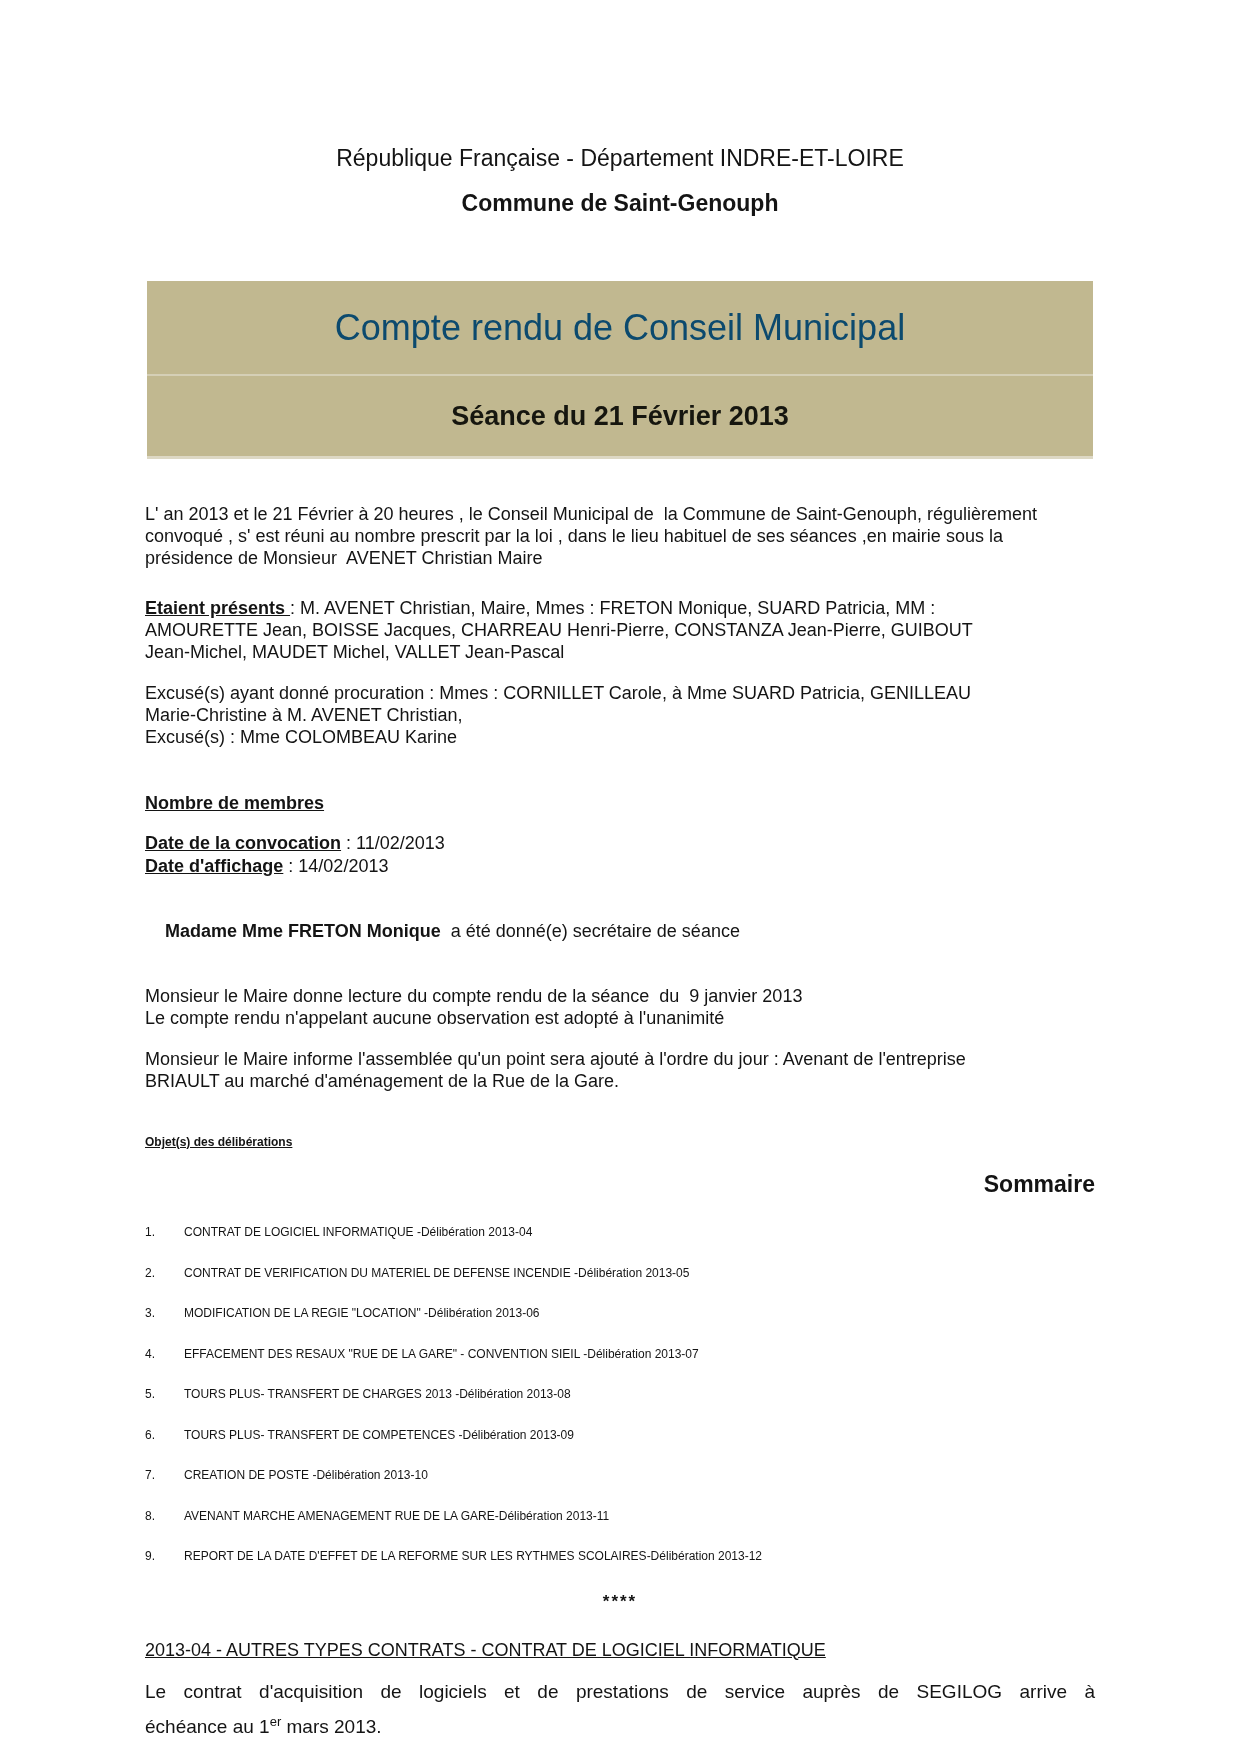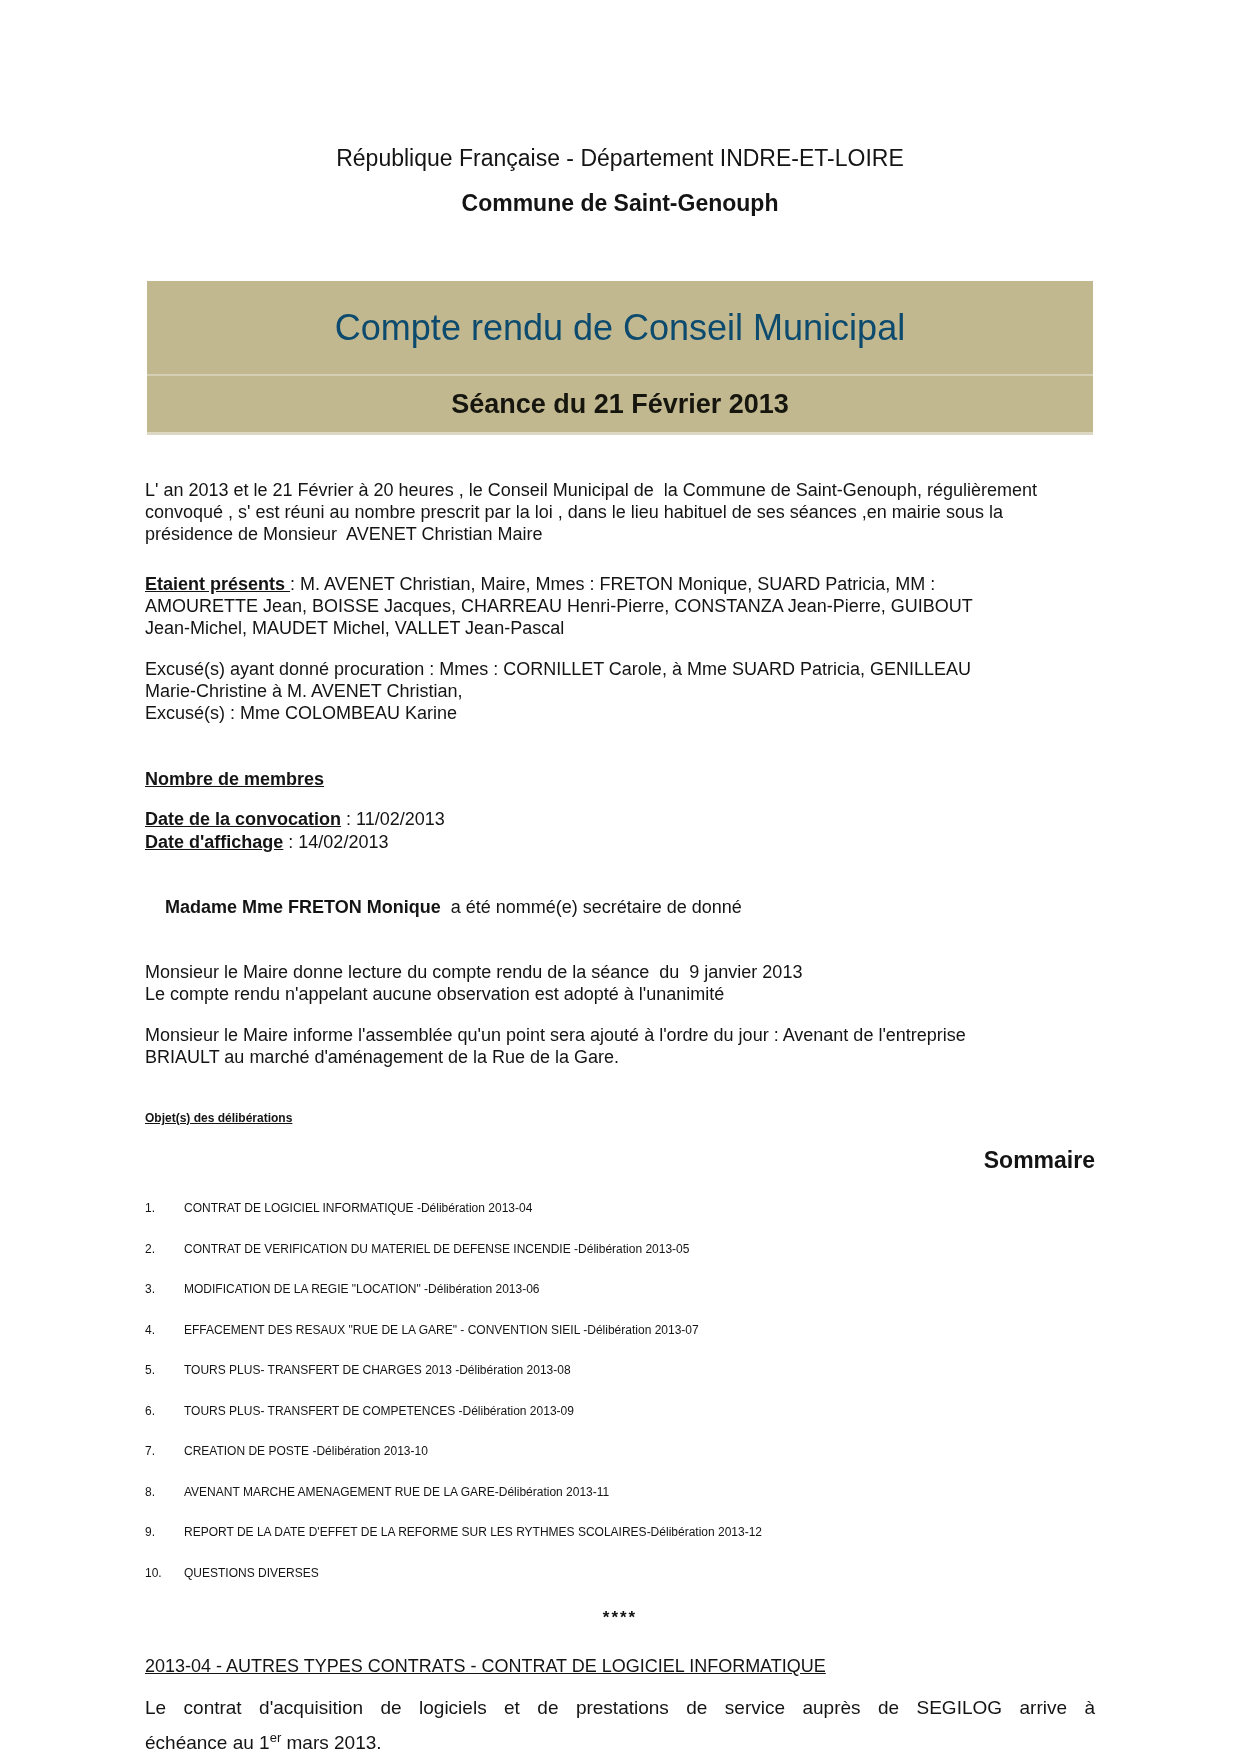--- a/index.html
+++ b/index.html
@@ -15,21 +15,21 @@
   .banner{
     margin-top:64px;margin-left:2px;width:946px;
     background:#c1b890;border-bottom:3px solid #ddd8c4;
   }
   .banner-row1{
     height:93px;border-bottom:2px solid #d5cfb6;
     display:flex;align-items:center;justify-content:center;
     font-size:36px;color:#0c4a6e;
   }
   .banner-row2{
-    height:56px;display:flex;align-items:center;justify-content:center;
+    height:80px;display:flex;align-items:center;justify-content:center;
     font-size:27px;font-weight:700;color:#16160f;
   }
   .para{font-size:18px;line-height:22px;}
   .line{white-space:pre;}
   .bu{font-weight:700;text-decoration:underline;}
   .u{text-decoration:underline;}
   .b{font-weight:700;}
   .p-intro{margin-top:44px;}
   .p-presents{margin-top:28px;}
   .p-excuses{margin-top:19px;}
@@ -91,21 +91,21 @@
     <span class="bu">Nombre de membres</span>
   </div>
 
 
   <div class="p-dates">
     <div class="line"><span class="bu">Date de la convocation</span><span> : 11/02/2013</span></div>
     <div class="line"><span class="bu">Date d'affichage</span><span> : 14/02/2013</span></div>
   </div>
 
   <div class="p-secretaire">
-    <span class="b">Madame Mme FRETON Monique</span><span>  a été nommé(e) secrétaire de donné</span>
+    <span class="b">Madame Mme FRETON Monique</span><span>  a été donné(e) secrétaire de séance</span>
   </div>
 
   <div class="para p-lecture">
     <div class="line">Monsieur le Maire donne lecture du compte rendu de la séance  du  9 janvier 2013</div>
     <div class="line">Le compte rendu n'appelant aucune observation est adopté à l'unanimité</div>
   </div>
 
   <div class="para p-ajout">
     <div class="line">Monsieur le Maire informe l'assemblée qu'un point sera ajouté à l'ordre du jour : Avenant de l'entreprise</div>
     <div class="line">BRIAULT au marché d'aménagement de la Rue de la Gare.</div>
@@ -120,21 +120,20 @@
   <div class="sommaire-list">
     <div class="list-row"><span class="list-num">1.</span><span>CONTRAT DE LOGICIEL INFORMATIQUE -Délibération 2013-04</span></div>
     <div class="list-row"><span class="list-num">2.</span><span>CONTRAT DE VERIFICATION DU MATERIEL DE DEFENSE INCENDIE -Délibération 2013-05</span></div>
     <div class="list-row"><span class="list-num">3.</span><span>MODIFICATION DE LA REGIE "LOCATION" -Délibération 2013-06</span></div>
     <div class="list-row"><span class="list-num">4.</span><span>EFFACEMENT DES RESAUX "RUE DE LA GARE" - CONVENTION SIEIL -Délibération 2013-07</span></div>
     <div class="list-row"><span class="list-num">5.</span><span>TOURS PLUS- TRANSFERT DE CHARGES 2013 -Délibération 2013-08</span></div>
     <div class="list-row"><span class="list-num">6.</span><span>TOURS PLUS- TRANSFERT DE COMPETENCES -Délibération 2013-09</span></div>
     <div class="list-row"><span class="list-num">7.</span><span>CREATION DE POSTE -Délibération 2013-10</span></div>
     <div class="list-row"><span class="list-num">8.</span><span>AVENANT MARCHE AMENAGEMENT RUE DE LA GARE-Délibération 2013-11</span></div>
     <div class="list-row"><span class="list-num">9.</span><span>REPORT DE LA DATE D'EFFET DE LA REFORME SUR LES RYTHMES SCOLAIRES-Délibération 2013-12</span></div>
-    <div class="list-row"><span class="list-num">10.</span><span>QUESTIONS DIVERSES</span></div>
   </div>
 
   <div class="center separator">****</div>
 
   <div class="section-heading">
     <span class="u">2013-04 - AUTRES TYPES CONTRATS - CONTRAT DE LOGICIEL INFORMATIQUE</span>
   </div>
 
   <div class="p-final">
     <div class="just">Le contrat d'acquisition de logiciels et de prestations de service auprès de SEGILOG arrive à</div>

